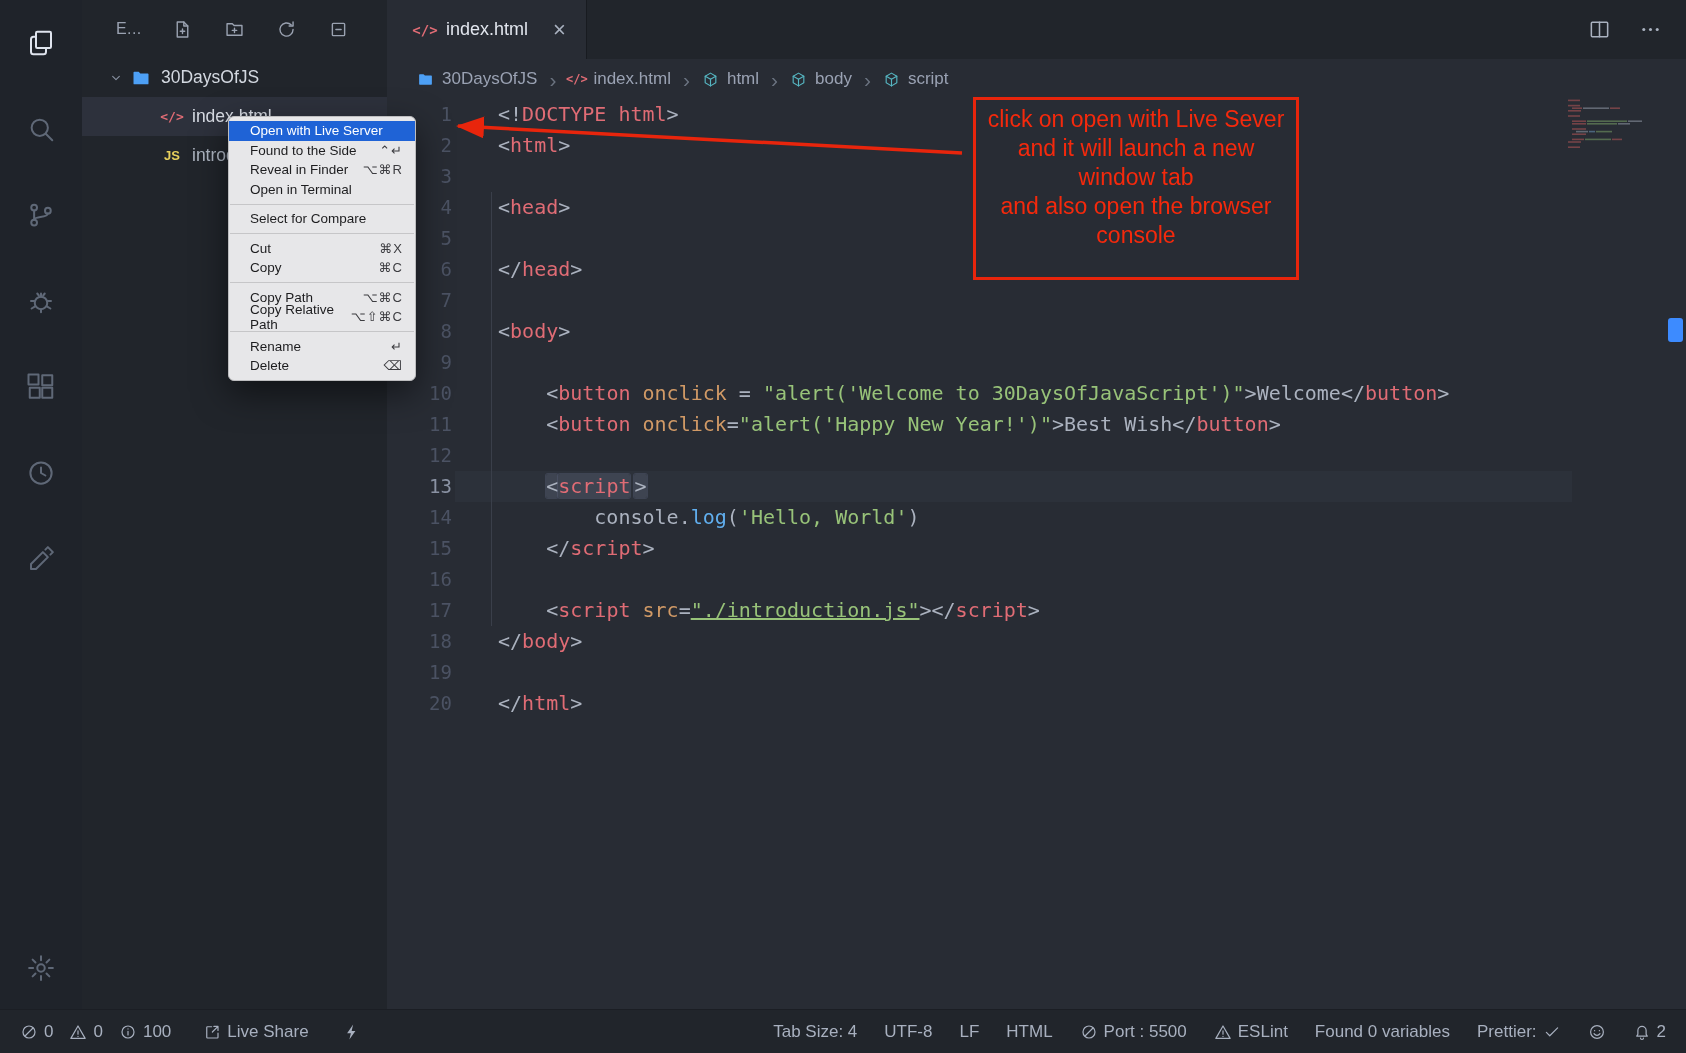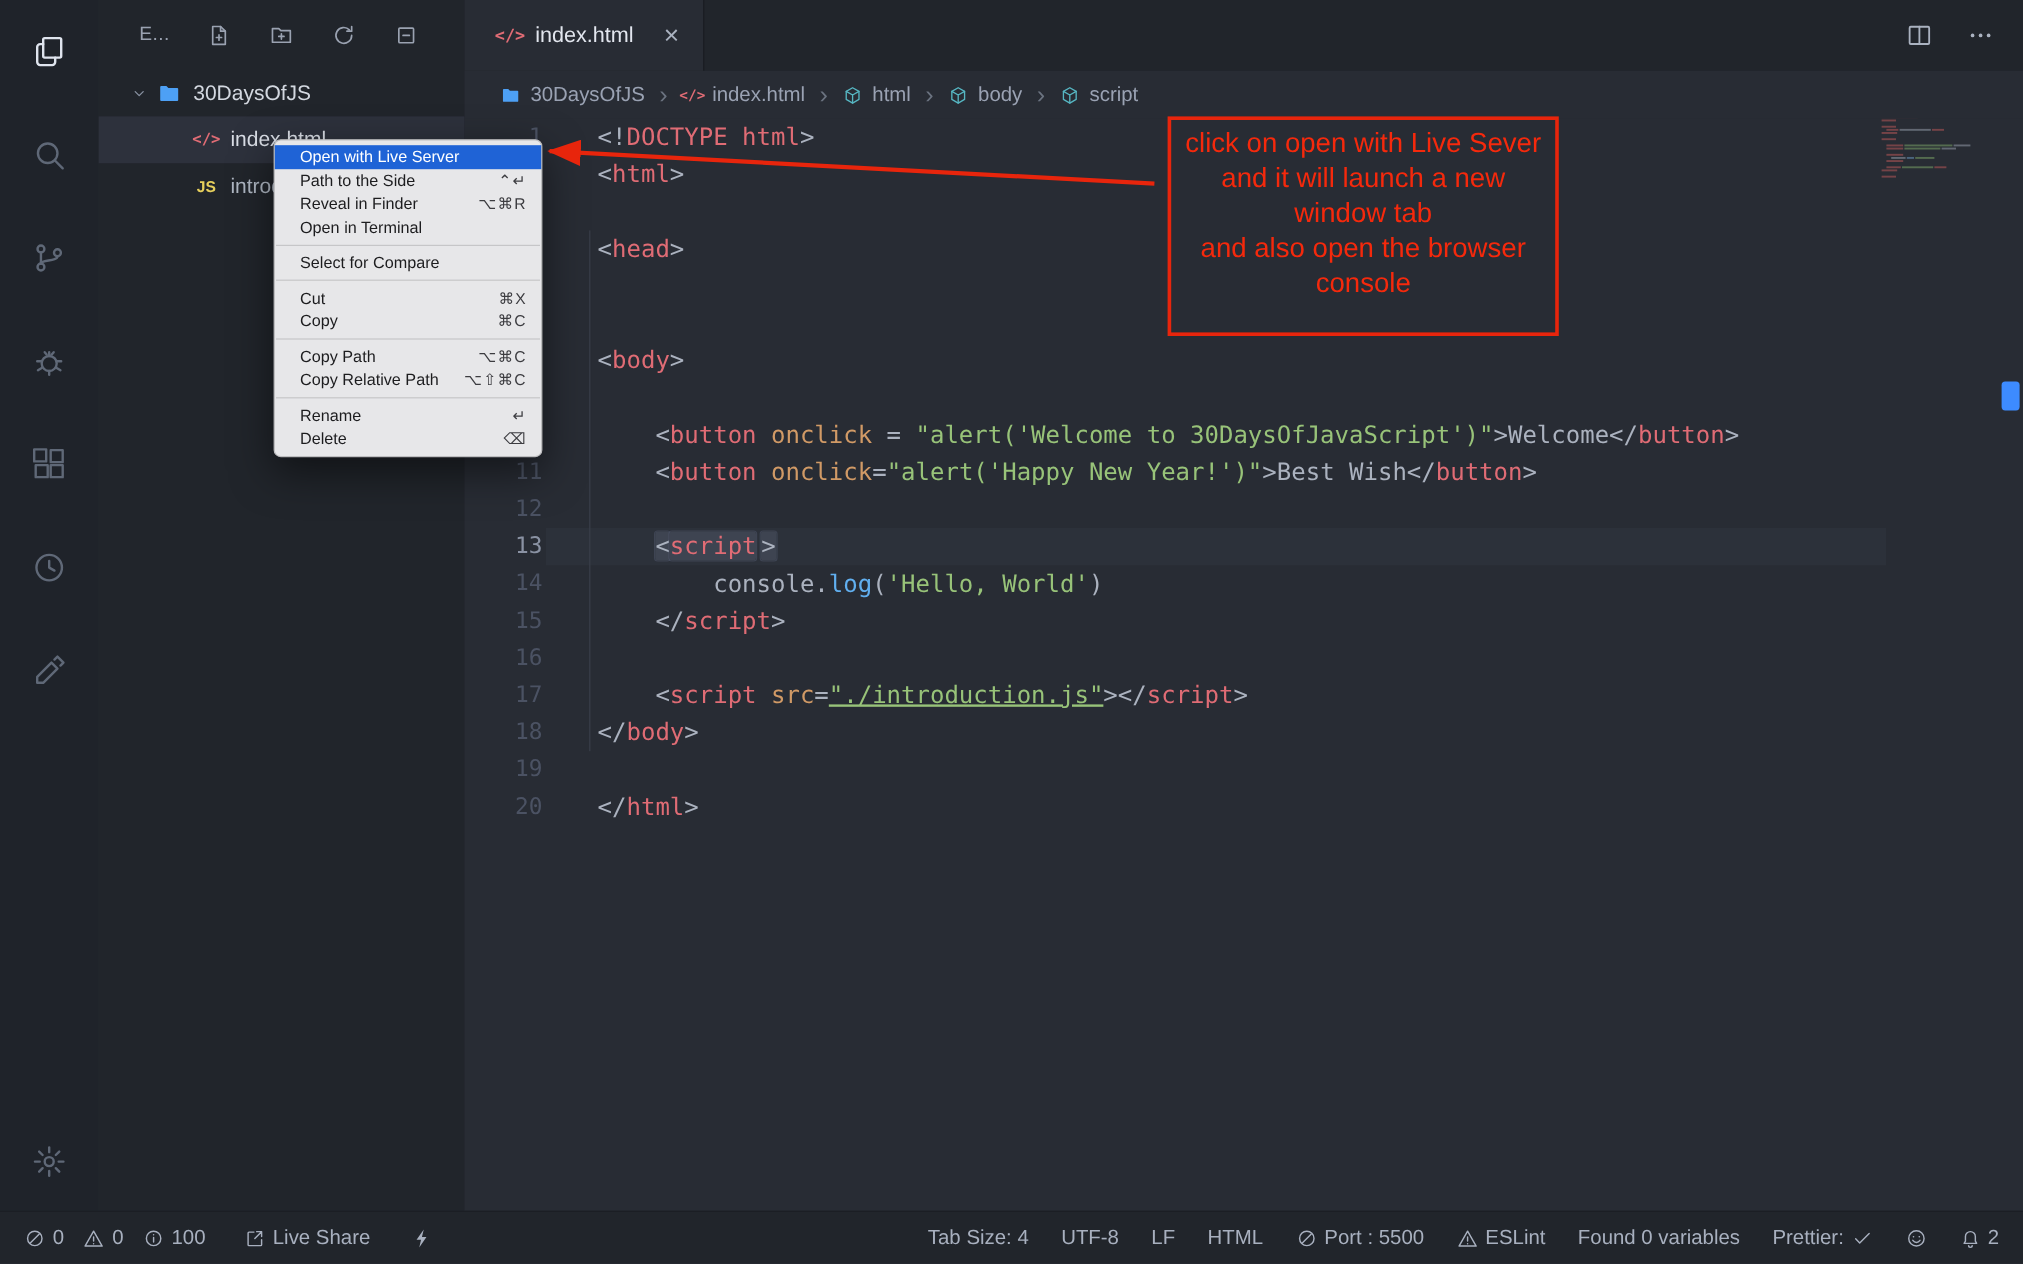--- a/index.html
+++ b/index.html
@@ -71,21 +71,21 @@
   .tk-str{color:var(--string-green,#98c379)}
   .tk-fn{color:var(--function-blue,#61afef)}
   .tk-txt{color:#abb2bf}
   .tk-u{text-decoration:underline}
   .tk-box{background:#3e4451;border-radius:2px;box-shadow:0 0 0 1px #59617a66}
   .tk-gap{margin-left:4px}
   .minimap{position:absolute;top:-4px;right:28px;width:94px;height:58px;opacity:.85}
   .overview-marker{position:absolute;top:219px;right:3px;width:15px;height:24px;background:#3d8bff;border-radius:3px}
 
   
-  .context-menu{position:absolute;left:228px;top:116px;width:224px;background:#e7e7e9;
+  .context-menu{position:absolute;left:228px;top:116px;width:188px;background:#e7e7e9;
                 border:1px solid #bdbdbf;border-radius:6px;box-shadow:0 12px 34px rgba(0,0,0,.5);
                 padding:4px 0;z-index:50;color:#1d1d1f;font-size:13.5px}
   .menu-item{height:19.5px;display:flex;align-items:center;padding:0 12px 0 21px;cursor:pointer}
   .menu-item.hl{background:var(--menu-highlight-blue,#1f63d6);color:#fff}
   .mi-key{margin-left:auto;color:#3c3c40;font-size:13px;letter-spacing:1px}
   .menu-item.hl .mi-key{color:#fff}
   .menu-sep{height:1px;background:#c6c6c8;margin:4.5px 1px}
 
   
   .arrow-layer{position:absolute;inset:0;width:100%;height:100%;pointer-events:none;z-index:60}
@@ -292,20 +292,21 @@
     </nav>
 
   <div class="editor" data-name="editor">
     <div class="indent-guide" data-name="indent-guide"></div>
     <div class="code" data-name="code-area">
         <div class="line" data-name="code-line-1"><span class="ln" data-name="line-number">1</span><span class="lc"><span class="tk-pun">&lt;!</span><span class="tk-tag">DOCTYPE html</span><span class="tk-pun">&gt;</span></span></div>
         <div class="line" data-name="code-line-2"><span class="ln" data-name="line-number">2</span><span class="lc"><span class="tk-pun">&lt;</span><span class="tk-tag">html</span><span class="tk-pun">&gt;</span></span></div>
         <div class="line" data-name="code-line-3"><span class="ln" data-name="line-number">3</span><span class="lc"></span></div>
         <div class="line" data-name="code-line-4"><span class="ln" data-name="line-number">4</span><span class="lc"><span class="tk-pun">&lt;</span><span class="tk-tag">head</span><span class="tk-pun">&gt;</span></span></div>
         <div class="line" data-name="code-line-5"><span class="ln" data-name="line-number">5</span></div>
+        <div class="line" data-name="code-line-6"><span class="ln" data-name="line-number">6</span><span class="lc"><span class="tk-pun">&lt;/</span><span class="tk-tag">head</span><span class="tk-pun">&gt;</span></span></div>
         <div class="line" data-name="code-line-7"><span class="ln" data-name="line-number">7</span><span class="lc"></span></div>
         <div class="line" data-name="code-line-8"><span class="ln" data-name="line-number">8</span><span class="lc"><span class="tk-pun">&lt;</span><span class="tk-tag">body</span><span class="tk-pun">&gt;</span></span></div>
         <div class="line" data-name="code-line-9"><span class="ln" data-name="line-number">9</span><span class="lc"></span></div>
         <div class="line" data-name="code-line-10"><span class="ln" data-name="line-number">10</span><span class="lc"><span class="tk-pun">    &lt;</span><span class="tk-tag">button</span><span class="tk-pun"> </span><span class="tk-attr">onclick</span><span class="tk-pun"> = </span><span class="tk-str">"alert('Welcome to 30DaysOfJavaScript')"</span><span class="tk-pun">&gt;</span><span class="tk-txt">Welcome</span><span class="tk-pun">&lt;/</span><span class="tk-tag">button</span><span class="tk-pun">&gt;</span></span></div>
         <div class="line" data-name="code-line-11"><span class="ln" data-name="line-number">11</span><span class="lc"><span class="tk-pun">    &lt;</span><span class="tk-tag">button</span><span class="tk-pun"> </span><span class="tk-attr">onclick</span><span class="tk-pun">=</span><span class="tk-str">"alert('Happy New Year!')"</span><span class="tk-pun">&gt;</span><span class="tk-txt">Best Wish</span><span class="tk-pun">&lt;/</span><span class="tk-tag">button</span><span class="tk-pun">&gt;</span></span></div>
         <div class="line" data-name="code-line-12"><span class="ln" data-name="line-number">12</span><span class="lc"></span></div>
         <div class="line hl" data-name="code-line-13"><span class="ln" data-name="line-number">13</span><span class="lc"><span class="tk-pun">    </span><span class="tk-pun tk-box">&lt;</span><span class="tk-tag tk-box">script</span><span class="tk-pun tk-box tk-gap">&gt;</span></span></div>
         <div class="line" data-name="code-line-14"><span class="ln" data-name="line-number">14</span><span class="lc"><span class="tk-pun">        </span><span class="tk-txt">console</span><span class="tk-pun">.</span><span class="tk-fn">log</span><span class="tk-pun">(</span><span class="tk-str">'Hello, World'</span><span class="tk-pun">)</span></span></div>
         <div class="line" data-name="code-line-15"><span class="ln" data-name="line-number">15</span><span class="lc"><span class="tk-pun">    &lt;/</span><span class="tk-tag">script</span><span class="tk-pun">&gt;</span></span></div>
         <div class="line" data-name="code-line-16"><span class="ln" data-name="line-number">16</span><span class="lc"></span></div>
@@ -346,21 +347,21 @@
     </div>
     <div class="overview-marker" data-name="overview-ruler-marker"></div>
   </div>
 
   <div class="context-menu" data-name="context-menu">
       <div class="menu-item hl" data-name="menu-item-open-with-live-server">
         <span class="mi-label">Open with Live Server</span>
         <span class="mi-key"></span>
       </div>
       <div class="menu-item" data-name="menu-item-open-to-the-side">
-        <span class="mi-label">Path to the Side</span>
+        <span class="mi-label">Found to the Side</span>
         <span class="mi-key">⌃↵</span>
       </div>
       <div class="menu-item" data-name="menu-item-reveal-in-finder">
         <span class="mi-label">Reveal in Finder</span>
         <span class="mi-key">⌥⌘R</span>
       </div>
       <div class="menu-item" data-name="menu-item-open-in-terminal">
         <span class="mi-label">Open in Terminal</span>
         <span class="mi-key"></span>
       </div>

